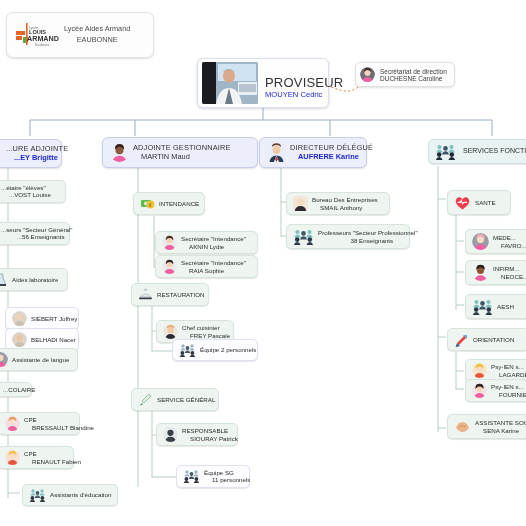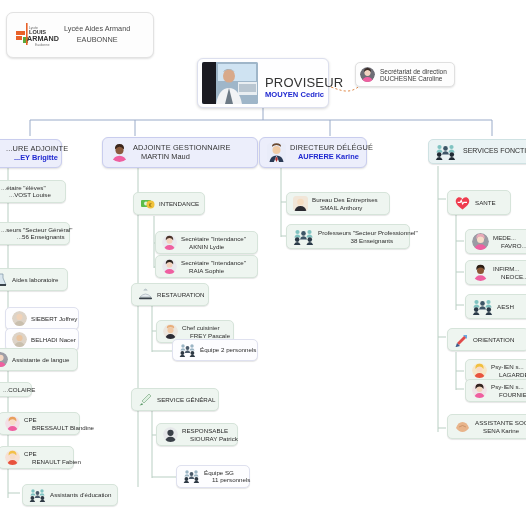--- a/index.html
+++ b/index.html
@@ -65,21 +65,21 @@
     background:#fefeff; border:1px solid #dcdfee; border-radius:6px;
     box-shadow: 0 1px 3px rgba(0,0,0,.16);
     display:flex; align-items:center; gap:7px; padding-left:4px;
   }
   #photo {
     width: 56px; height: 42px; flex:0 0 auto; border-radius:2px;
     position:relative; overflow:hidden;
     background: linear-gradient(160deg,#cfe0ef 0%, #9cb7cd 45%, #7f99ad 100%);
   }
   #proviseur .l1 { font-size: 13px; color:#333; letter-spacing:.2px;margin-top:8px;}
-  #proviseur .l2 { font-size: 7.6px; font-weight:bold; color:#1f28d0; }
+  #proviseur .l2 { font-size: 7.6px; font-weight:normal; color:#1f28d0; }
 
   
   #secretariat {
     position:absolute; left:355px; top:62px;
     background:#fdfdfd; border:1px solid #e0e0e0; border-radius:5px;
     padding:4px 7px 4px 4px; box-shadow:0 1px 2px rgba(0,0,0,.12);
     display:flex; align-items:center; gap:5px;
   }
   #secretariat .l1, #secretariat .l2 { font-size:6.5px; color:#3a3a3a; }
 

